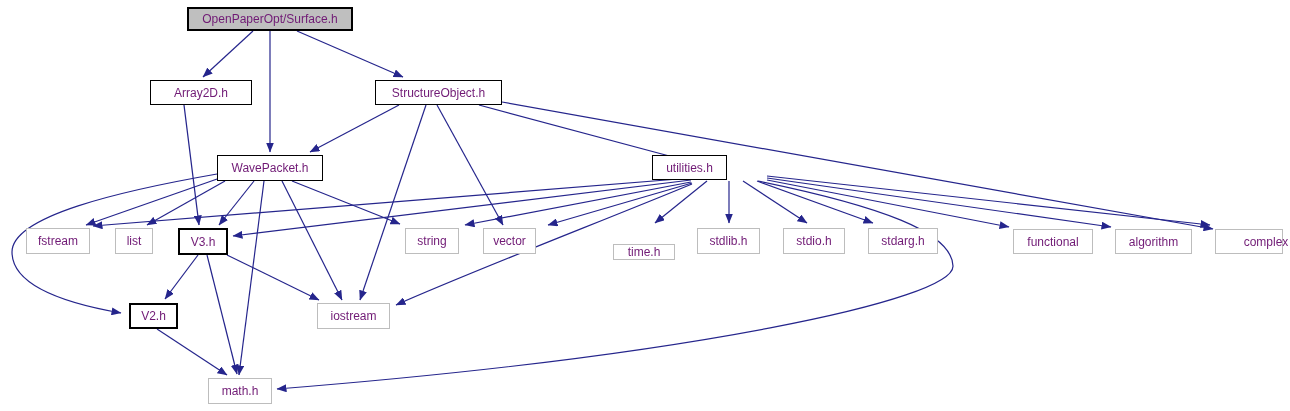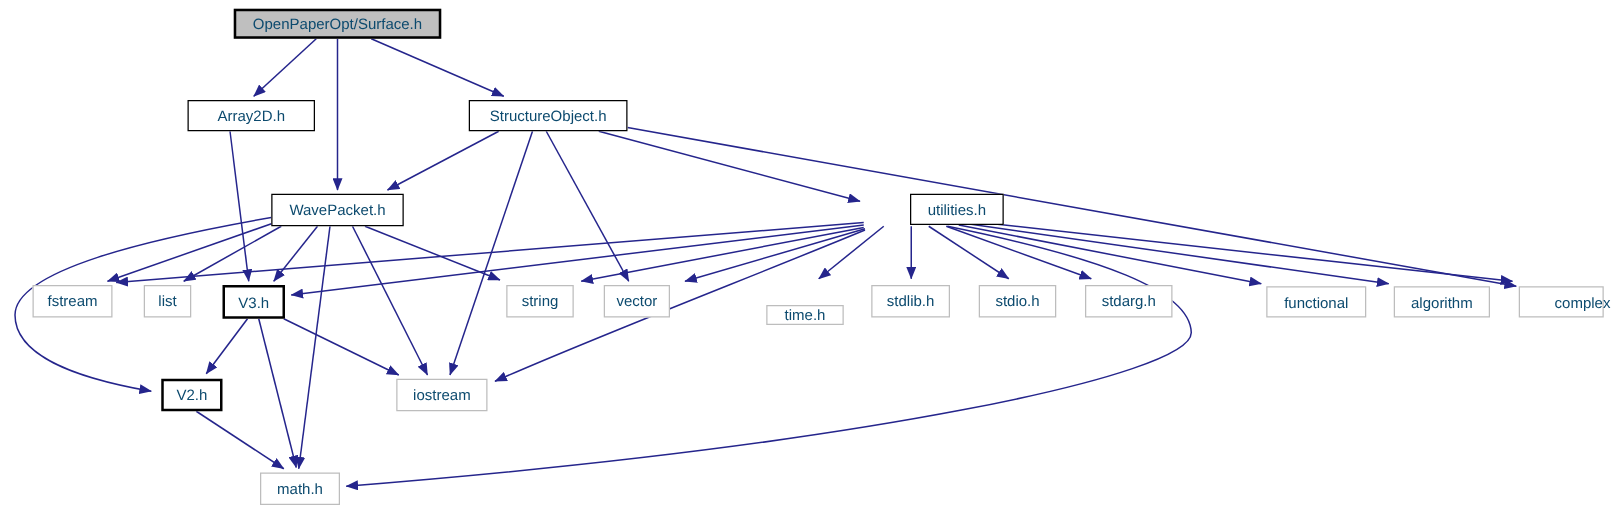--- a/index.html
+++ b/index.html
@@ -8,21 +8,21 @@
     width:1290px;height:411px;
     background:#ffffff;
     font-family:"Liberation Sans","DejaVu Sans",sans-serif;
     overflow:hidden;
   }
   #edges{position:absolute;left:0;top:0;z-index:1;}
   .node{
     position:absolute;z-index:2;
     display:flex;align-items:center;justify-content:center;
     background:#ffffff;
-    font-size:12px;color:#0c4a6e;
+    font-size:12px;color:#701a75;
     white-space:nowrap;
     box-sizing:border-box;
   }
   .node.main{background:#bfbfbf;border:2px solid #000000;}
   .node.internal{border:1px solid #000000;}
   .node.internal.emph{border-width:2px;}
   .node.external{border:1px solid #bdbdbd;}
 </style>
 </head>
 <body>
@@ -73,21 +73,21 @@
     </div>
     <div class="node internal" style="left: 150px; top: 80px; width: 102px; height: 25px;">
       <span>Array2D.h</span>
     </div>
     <div class="node internal" style="left: 217px; top: 155px; width: 106px; height: 26px;">
       <span>WavePacket.h</span>
     </div>
     <div class="node internal" style="left: 375px; top: 80px; width: 127px; height: 25px;">
       <span>StructureObject.h</span>
     </div>
-    <div class="node internal" style="left: 728px; top: 155px; width: 75px; height: 25px;">
+    <div class="node internal" style="left: 652px; top: 155px; width: 75px; height: 25px;">
       <span>utilities.h</span>
     </div>
     <div class="node external" style="left: 26px; top: 228px; width: 64px; height: 26px;">
       <span>fstream</span>
     </div>
     <div class="node external" style="left: 115px; top: 228px; width: 38px; height: 26px;">
       <span>list</span>
     </div>
     <div class="node internal emph" style="left: 178px; top: 228px; width: 50px; height: 27px;">
       <span>V3.h</span>

